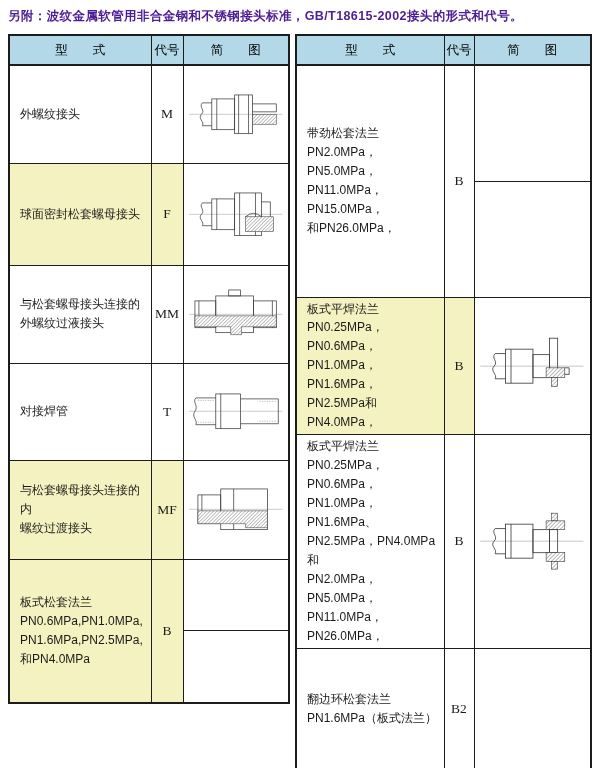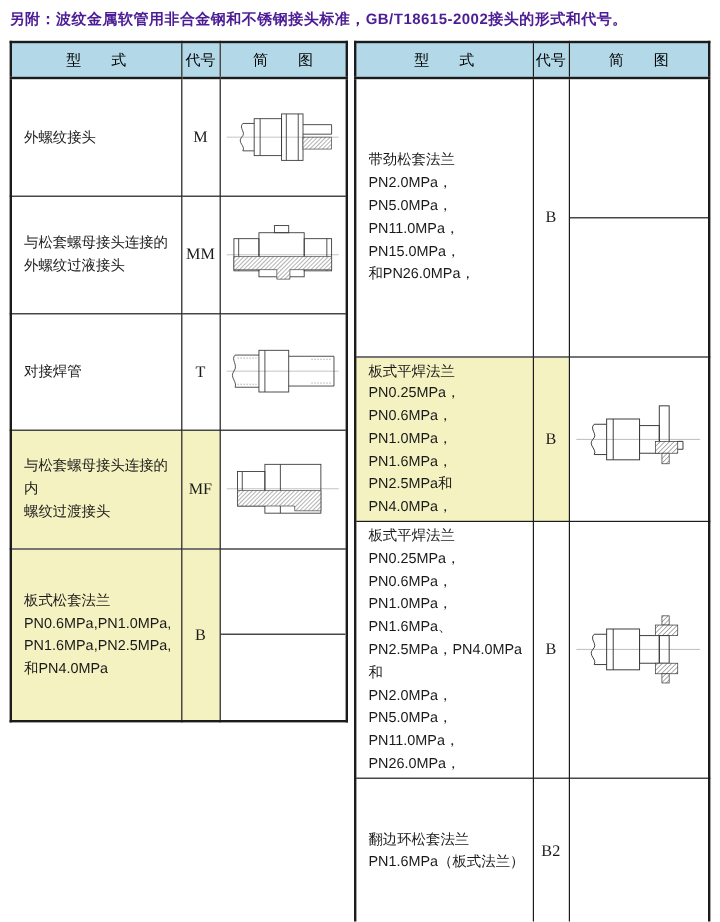--- a/index.html
+++ b/index.html
@@ -198,20 +198,31 @@
         <td class="type">外螺纹接头</td>
         <td class="code">M</td>
         <td class="diag">
           <div class="diag-inner">
                 <svg class="fig" viewBox="0 0 200 110">
                   <use href="#fig-m"></use>
                 </svg>
               </div>
         </td>
       </tr>
+      <tr style="height:102px">
+        <td class="type hl">球面密封松套螺母接头</td>
+        <td class="code hl">F</td>
+        <td class="diag">
+          <div class="diag-inner">
+                <svg class="fig" viewBox="0 0 200 110">
+                  <use href="#fig-f"></use>
+                </svg>
+              </div>
+        </td>
+      </tr>
       <tr style="height:98px">
         <td class="type">与松套螺母接头连接的
 外螺纹过液接头</td>
         <td class="code">MM</td>
         <td class="diag">
           <div class="diag-inner">
                 <svg class="fig" viewBox="0 0 200 110">
                   <use href="#fig-mm"></use>
                 </svg>
               </div>

